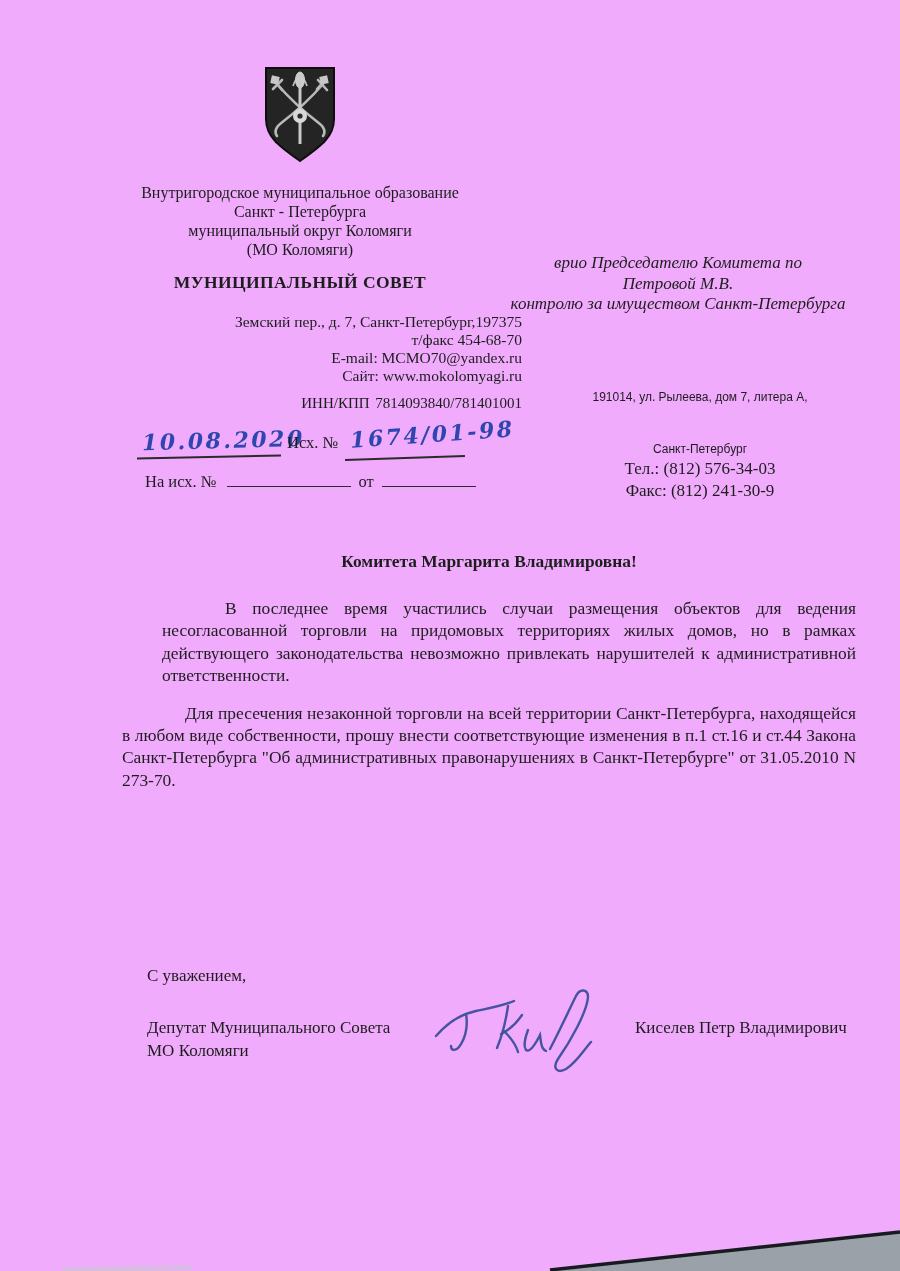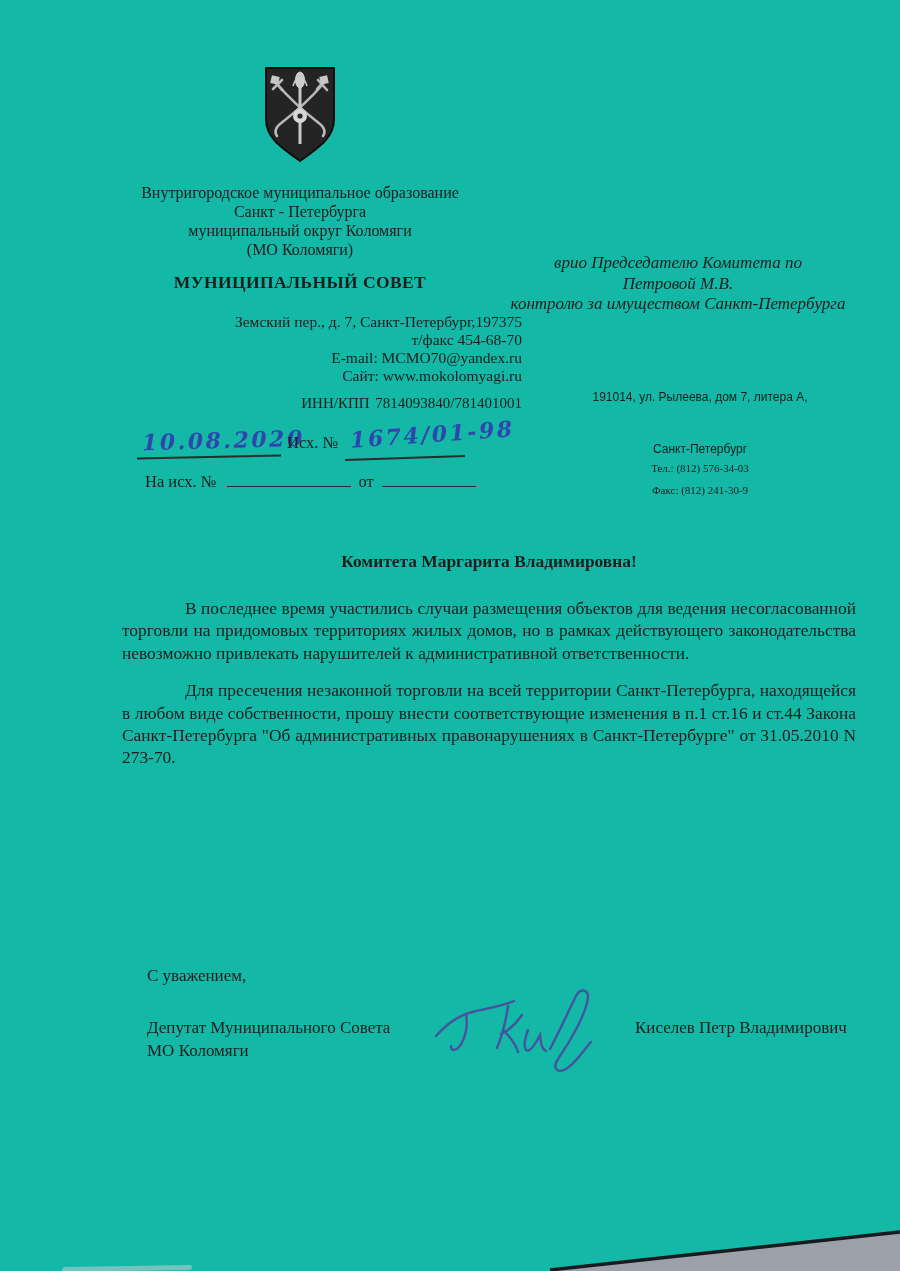--- a/index.html
+++ b/index.html
@@ -1,54 +1,54 @@
 <!DOCTYPE html>
 <html><head>
 <meta charset="utf-8">
 <style>
   html,body{margin:0;padding:0;background:#e8e8e8;}
   .page{
     position:relative;width:900px;height:1271px;margin:0 auto;
-    background:#14b8a6;overflow:hidden;
+    background:#f0abfc;overflow:hidden;
     font-family:"Liberation Serif", serif;color:#1d1d1d;
   }
   
   .emblem{position:absolute;left:260px;top:64px;width:80px;height:102px;}
   .org-block{position:absolute;left:78px;top:183px;width:444px;text-align:center;
     font-size:16px;line-height:19px;}
   .council-title{position:absolute;left:78px;top:272px;width:444px;text-align:center;
     font-size:17.5px;font-weight:bold;letter-spacing:.4px;}
   .org-address{position:absolute;left:78px;top:313px;width:444px;text-align:right;
     font-size:15.5px;line-height:18px;}
   .inn-line{position:absolute;left:78px;top:395px;width:444px;text-align:right;
     font-size:15px;word-spacing:2px;}
   
   .recipient{position:absolute;left:492px;top:253px;width:372px;text-align:center;
     font-size:17px;line-height:20.5px;font-style:italic;}
   .recipient-address{position:absolute;left:528px;top:355px;width:344px;text-align:center;}
   .recipient-address .sans{font-family:Liberation Sans, sans-serif;font-size:12px;line-height:18.5px;margin-top:33px;}
-  .recipient-address .serif{font-size:11px;line-height:21.5px;}
+  .recipient-address .serif{font-size:17px;line-height:21.5px;}
   
   .hw{font-family:"DejaVu Serif", serif;font-style:italic;font-weight:bold;
     color:#2e46ad;letter-spacing:2.5px;}
   .hw-date{position:absolute;left:142px;top:427px;font-size:22px;transform:rotate(-1.5deg);}
   .rule{position:absolute;background:#2b2b2b;height:2px;}
   .rule-date{left:137px;top:456px;width:144px;transform:rotate(-1.2deg);}
   .iskh-label{position:absolute;left:287px;top:433px;font-size:16.5px;}
   .hw-num{position:absolute;left:350px;top:421px;font-size:22px;transform:rotate(-4deg);}
   .rule-num{left:345px;top:457px;width:120px;transform:rotate(-2deg);}
   .onref-row{position:absolute;left:145px;top:470px;font-size:16.5px;}
   .blank{display:inline-block;border-bottom:1.6px solid #2b2b2b;height:16px;vertical-align:baseline;}
   .blank-1{width:124px;margin-left:10px;margin-right:8px;}
   .blank-2{width:94px;margin-left:8px;}
   
   .body-block{position:absolute;left:122px;top:551px;width:734px;font-size:17.4px;}
   .salutation{text-align:center;font-weight:bold;margin:0;}
   .body-block p{margin:0;text-align:justify;text-indent:63px;line-height:22.4px;}
-  .body-block p.p1{margin-top:25px;}
+  .body-block p.p1{margin-top:25px;margin-left:40px;}
   .body-block p.p2{margin-top:15px;}
   
   .closing{position:absolute;left:147px;top:966px;font-size:17px;}
   .signer-title{position:absolute;left:147px;top:1017px;font-size:17px;line-height:22.5px;}
   .signer-name{position:absolute;left:635px;top:1018px;font-size:17px;}
   .signature{position:absolute;left:428px;top:980px;width:190px;height:98px;}
   
   .scan-corner{position:absolute;left:0;top:1220px;width:900px;height:51px;}
   .scan-smudge{position:absolute;left:62px;top:1266px;width:130px;height:5px;
     background:#c7cbcd;opacity:.55;transform:rotate(-1deg);border-radius:3px;}

